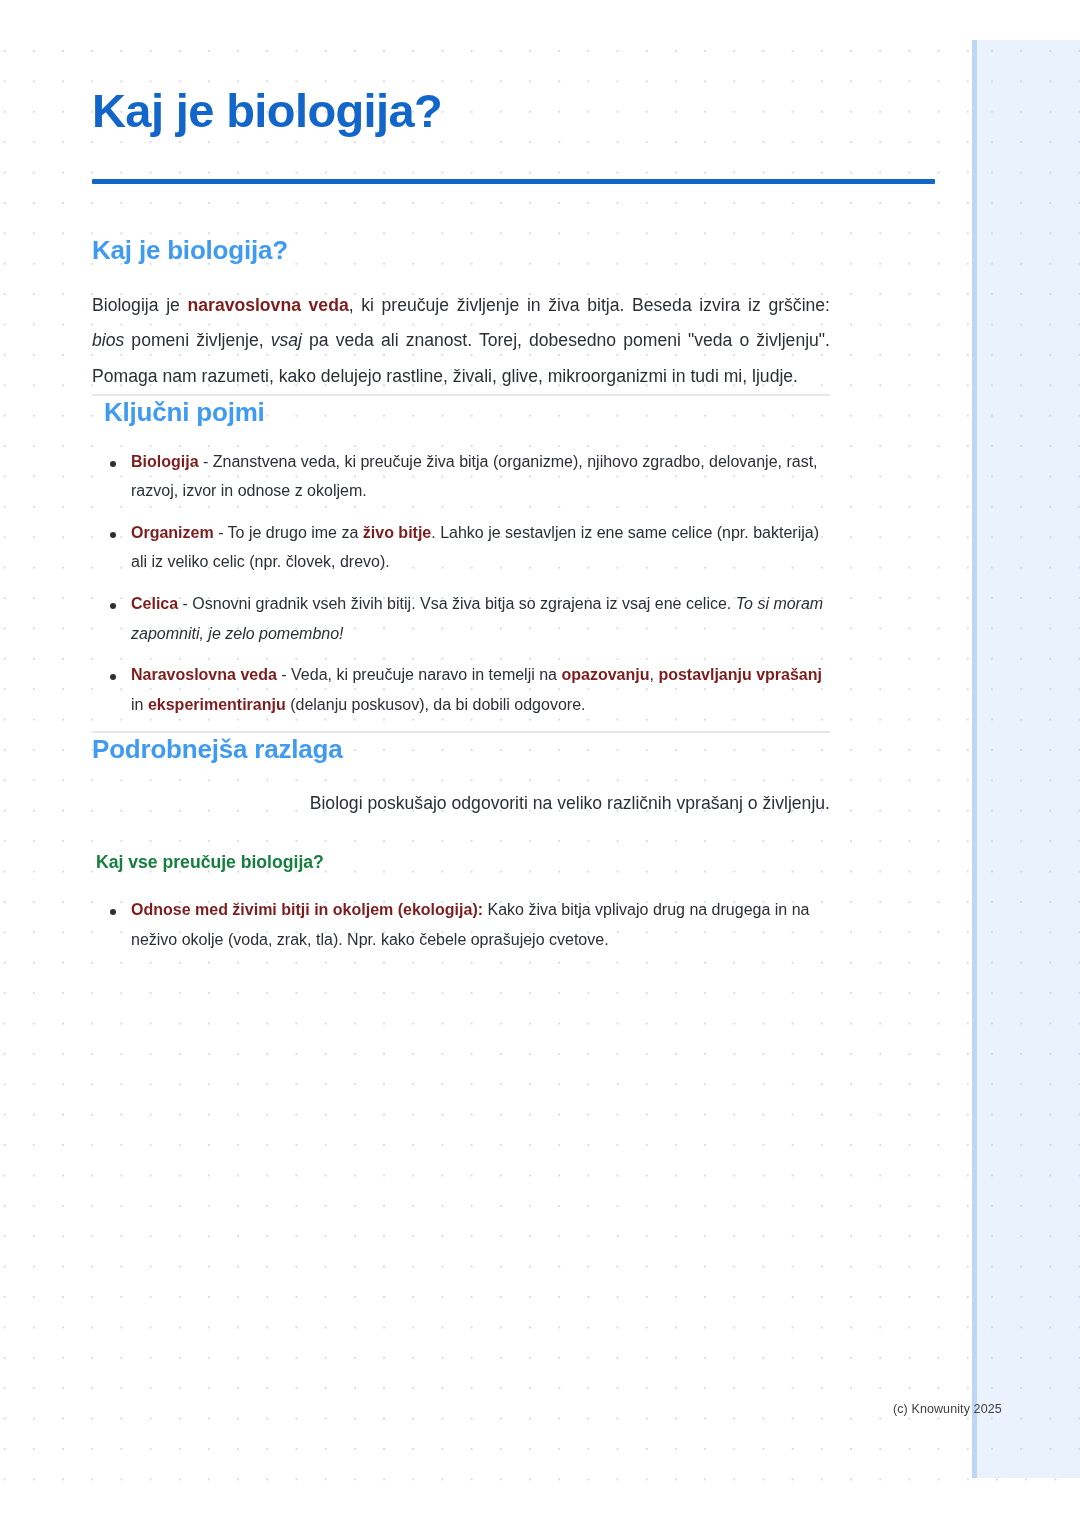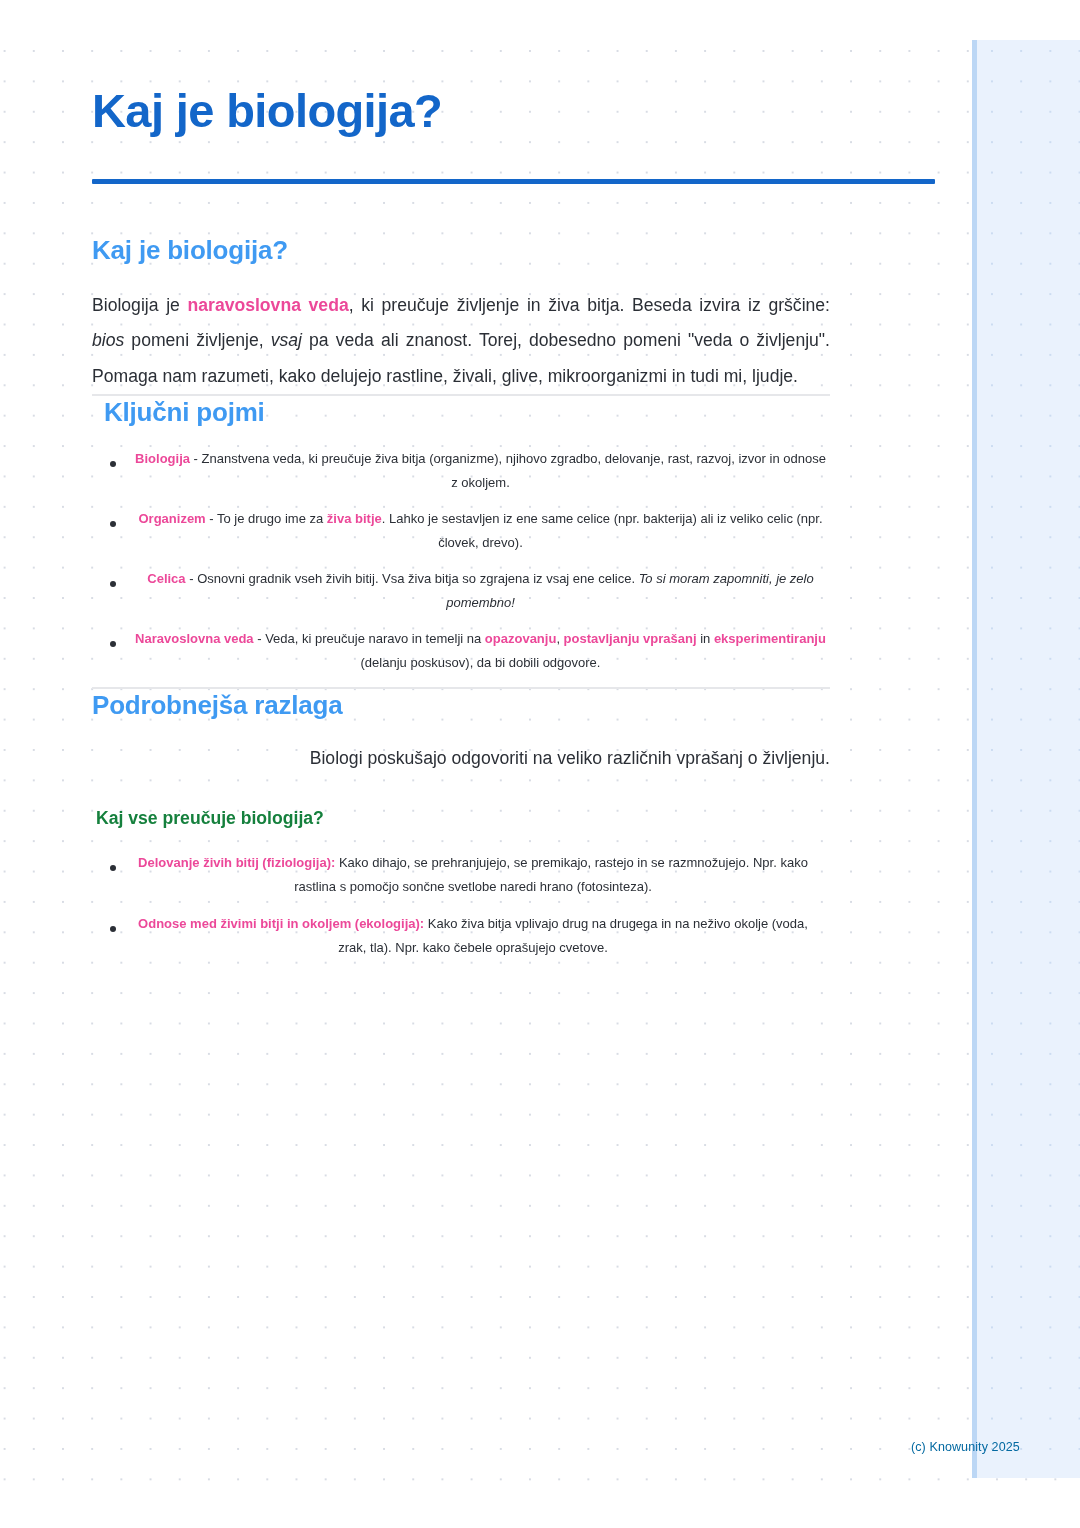--- a/index.html
+++ b/index.html
@@ -139,53 +139,51 @@
   }
 
   ul.term-list {
     list-style: none;
     margin: 0;
     padding: 0;
   }
   ul.term-list li {
     position: relative;
     color: #2b2f36;
-    font-size: 13px;
+    font-size: 16px;
     line-height: 1.85;
     padding-left: 32px;
-    text-align: center;
   }
   ul.term-list li::before {
     content: "";
     position: absolute;
     left: 11px;
     top: 14px;
     width: 6px;
     height: 6px;
     border-radius: 50%;
     background: #2b2f36;
   }
   .sec-2 ul.term-list { margin-left: 99px; width: 731px; margin-top: 18px; }
   .sec-2 ul.term-list li { margin-bottom: 12px; }
   .sec-3 ul.term-list { margin-left: 99px; width: 716px; margin-top: 17px; }
   .sec-3 ul.term-list li { margin-bottom: 13px; }
 
-  b, strong { font-weight: 700; color: #ec4899; }
+  b, strong { font-weight: 700; color: #7f1d1d; }
   i, em { }
 
   .watermark {
     position: absolute;
     left: 893px;
-    top: 1440px;
+    top: 1402px;
     font-size: 12.5px;
-    color: #0369a1;
+    color: #404040;
     letter-spacing: 0.1px;
     white-space: nowrap;
     z-index: 3;
-    margin-left: 18px;
   }
 </style>
 </head>
 <body>
 
 <div id="dot-grid"></div>
 
 <div id="side-panel">
   <div id="side-panel-dots"></div>
 </div>
@@ -201,34 +199,33 @@
       <h2 class="section-heading">Kaj je biologija?</h2>
       <p class="body-text">Biologija je <b>naravoslovna veda</b>, ki preučuje življenje in živa bitja. Beseda izvira iz grščine: <i>bios</i> pomeni življenje, <i>vsaj</i> pa veda ali znanost. Torej, dobesedno pomeni "veda o življenju". Pomaga nam razumeti, kako delujejo rastline, živali, glive, mikroorganizmi in tudi mi, ljudje.</p>
     </section>
 
     <hr class="divider">
 
     <section class="section sec-2">
       <h2 class="section-heading">Ključni pojmi</h2>
       <ul class="term-list">
           <li><b>Biologija</b> - Znanstvena veda, ki preučuje živa bitja (organizme), njihovo zgradbo, delovanje, rast, razvoj, izvor in odnose z okoljem.</li>
-          <li><b>Organizem</b> - To je drugo ime za <b>živa bitje</b>. Lahko je sestavljen iz ene same celice (npr. bakterija) ali iz veliko celic (npr. človek, drevo).</li>
+          <li><b>Organizem</b> - To je drugo ime za <b>živo bitje</b>. Lahko je sestavljen iz ene same celice (npr. bakterija) ali iz veliko celic (npr. človek, drevo).</li>
           <li><b>Celica</b> - Osnovni gradnik vseh živih bitij. Vsa živa bitja so zgrajena iz vsaj ene celice. <i>To si moram zapomniti, je zelo pomembno!</i></li>
           <li><b>Naravoslovna veda</b> - Veda, ki preučuje naravo in temelji na <b>opazovanju</b>, <b>postavljanju vprašanj</b> in <b>eksperimentiranju</b> (delanju poskusov), da bi dobili odgovore.</li>
         </ul>
     </section>
 
     <hr class="divider">
 
     <section class="section sec-3">
       <h2 class="section-heading">Podrobnejša razlaga</h2>
       <p class="body-text">Biologi poskušajo odgovoriti na veliko različnih vprašanj o življenju.</p>
       <p class="sub-question">Kaj vse preučuje biologija?</p>
       <ul class="term-list">
-          <li><b>Delovanje živih bitij (fiziologija):</b> Kako dihajo, se prehranjujejo, se premikajo, rastejo in se razmnožujejo. Npr. kako rastlina s pomočjo sončne svetlobe naredi hrano (fotosinteza).</li>
           <li><b>Odnose med živimi bitji in okoljem (ekologija):</b> Kako živa bitja vplivajo drug na drugega in na neživo okolje (voda, zrak, tla). Npr. kako čebele oprašujejo cvetove.</li>
         </ul>
     </section>
 
   </div>
 
   <div class="watermark">(c) Knowunity 2025</div>
 
 </div>
 

